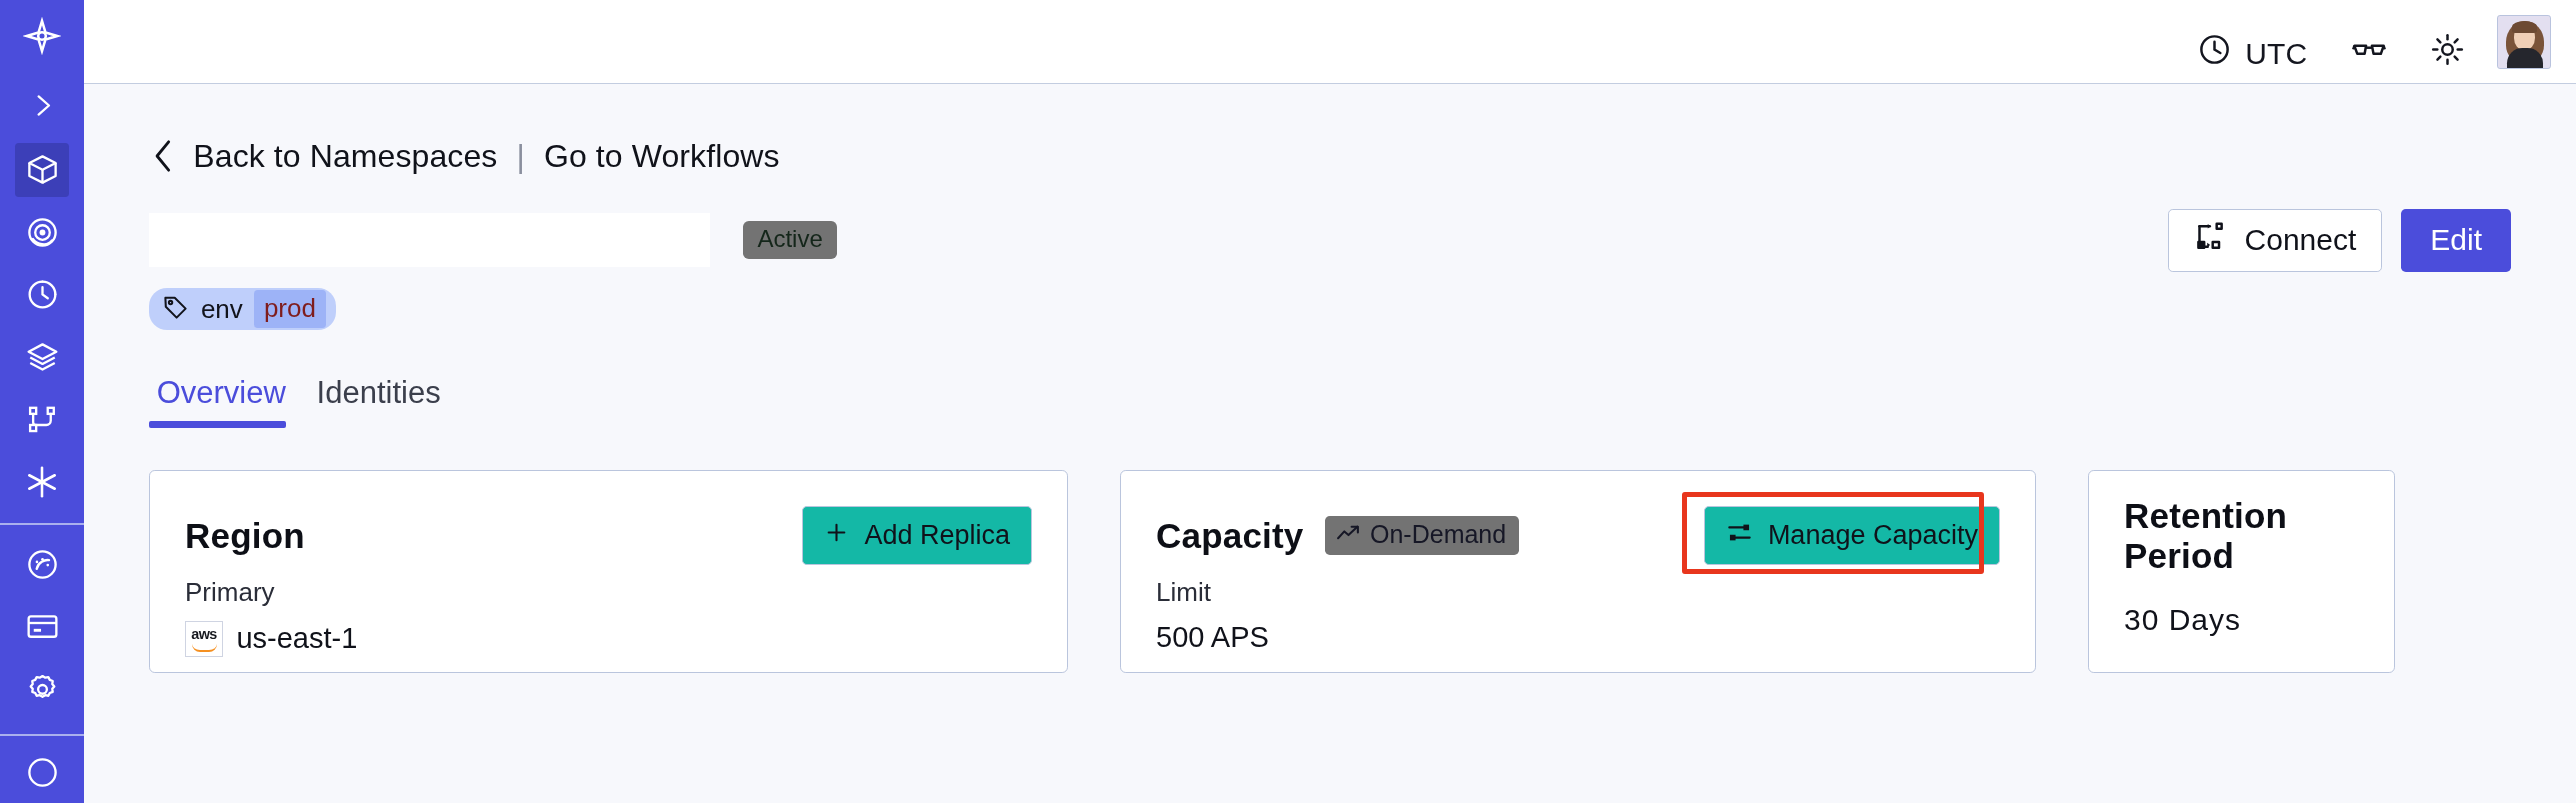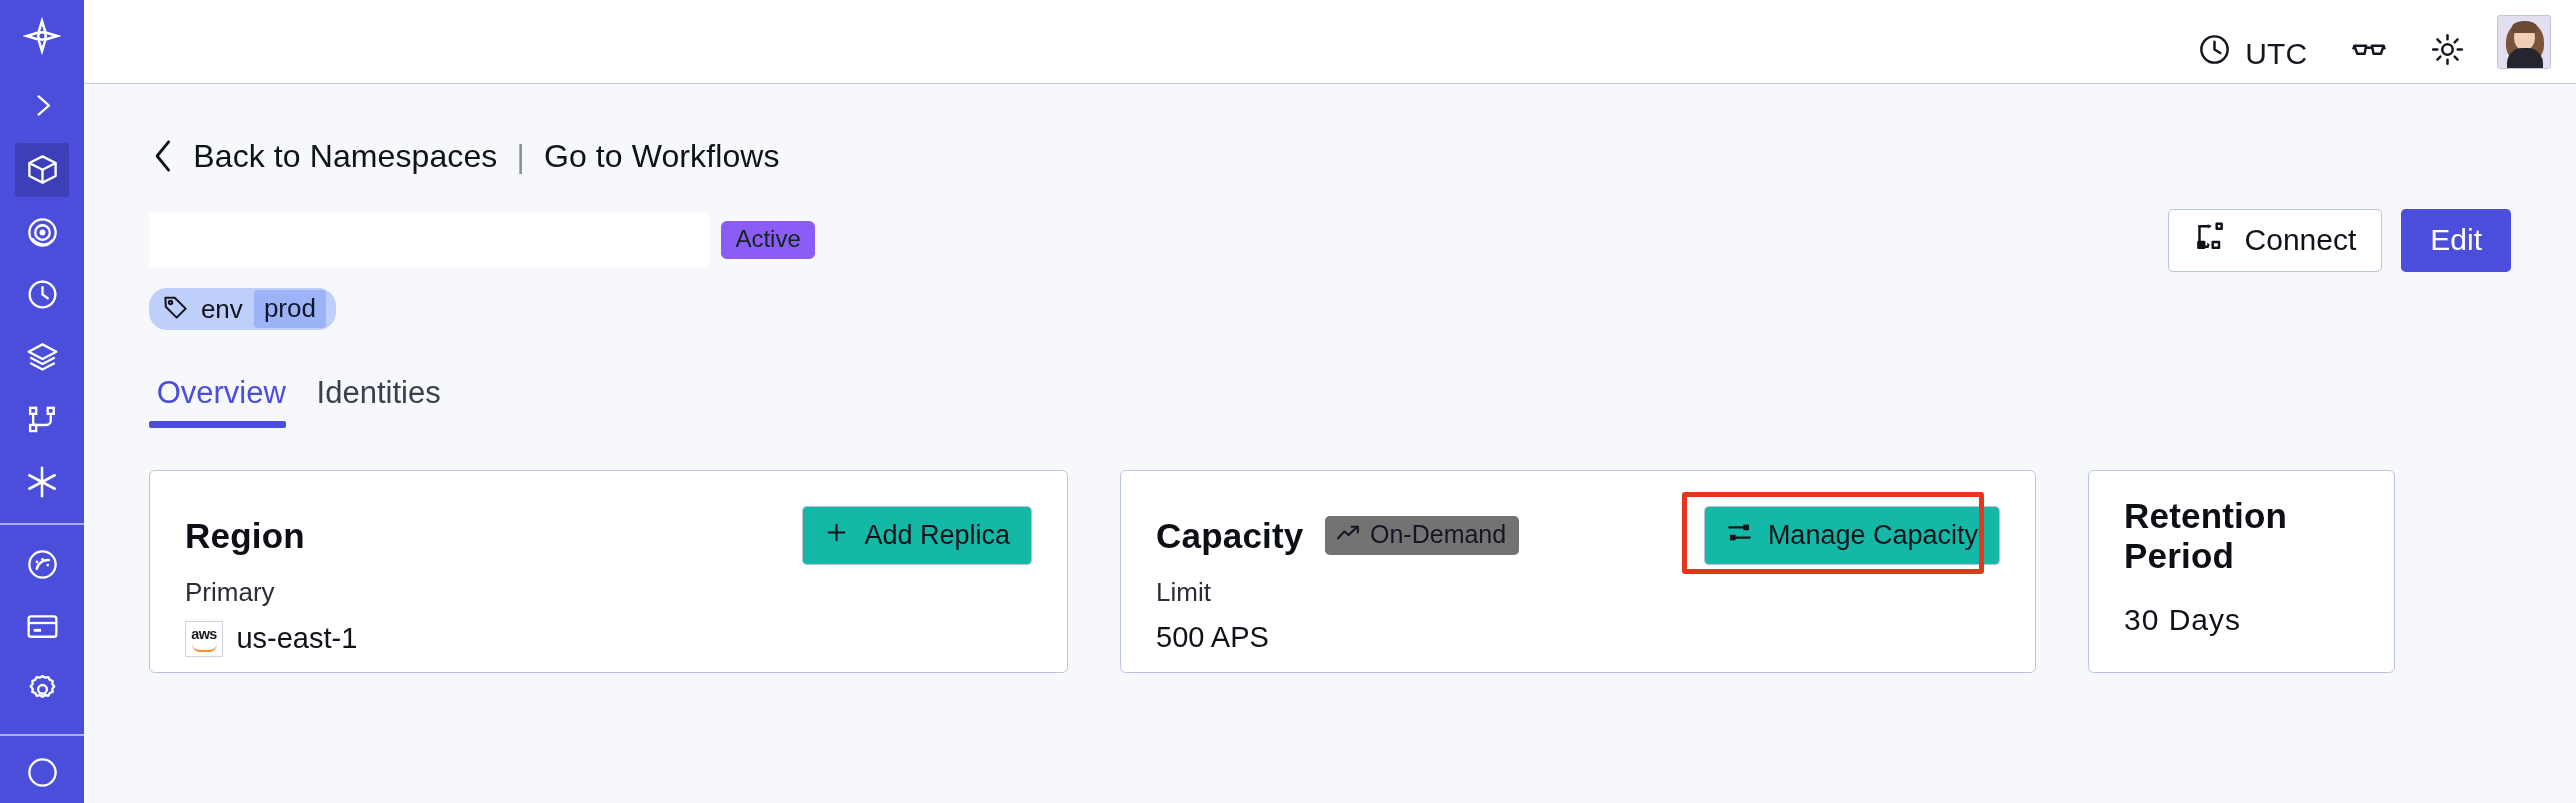--- a/index.html
+++ b/index.html
@@ -86,23 +86,23 @@
 
   .title-row {
     display: flex; align-items: center;
     margin-top: 33px; height: 58px; gap: 0;
   }
   .title-redacted {
     width: 561px; height: 54px; background: #ffffff;
     position: relative;
   }
   .badge-active {
-    background: #8b5cf6; color: #14261a;
+    background: #737373; color: #14261a;
     font-size: 24px; padding: 5.8px 14.4px 7.7px 14.4px;
-    border-radius: 5.8px; margin-left: 11px; line-height: 1;
+    border-radius: 5.8px; margin-left: 33px; line-height: 1;
   }
   .title-actions { margin-left: auto; display: flex; align-items: center; gap: 19px; }
   .btn-connect {
     display: flex; align-items: center; gap: 17.3px;
     height: 63px; padding: 0 25px;
     background: #ffffff; border: 1.9px solid #bac5dd; border-radius: 4.8px;
     font-size: 30px; color: #10121a;
   }
   .btn-edit {
     height: 63px; padding: 0 29px;
@@ -111,21 +111,21 @@
   }
 
   .tagchip {
     display: inline-flex; align-items: center; gap: 11.5px;
     background: #bfcffb; border-radius: 18px;
     padding: 6.7px 10.5px 6.7px 13.4px;
     margin-top: 19px; height: 42px;
   }
   .tagchip .tag-key { font-size: 26px; color: #12141c; }
   .tagchip .tag-val {
-    font-size: 26px; color: #0f172a;
+    font-size: 26px; color: #7f1d1d;
     background: #9db3f7; border-radius: 3.8px;
     padding: 2.9px 9.6px 4.8px 9.6px;
   }
 
   
   .tabs {
     display: flex; align-items: flex-end; gap: 0;
     margin-top: 40px; height: 58px;
     position: relative;
   }

